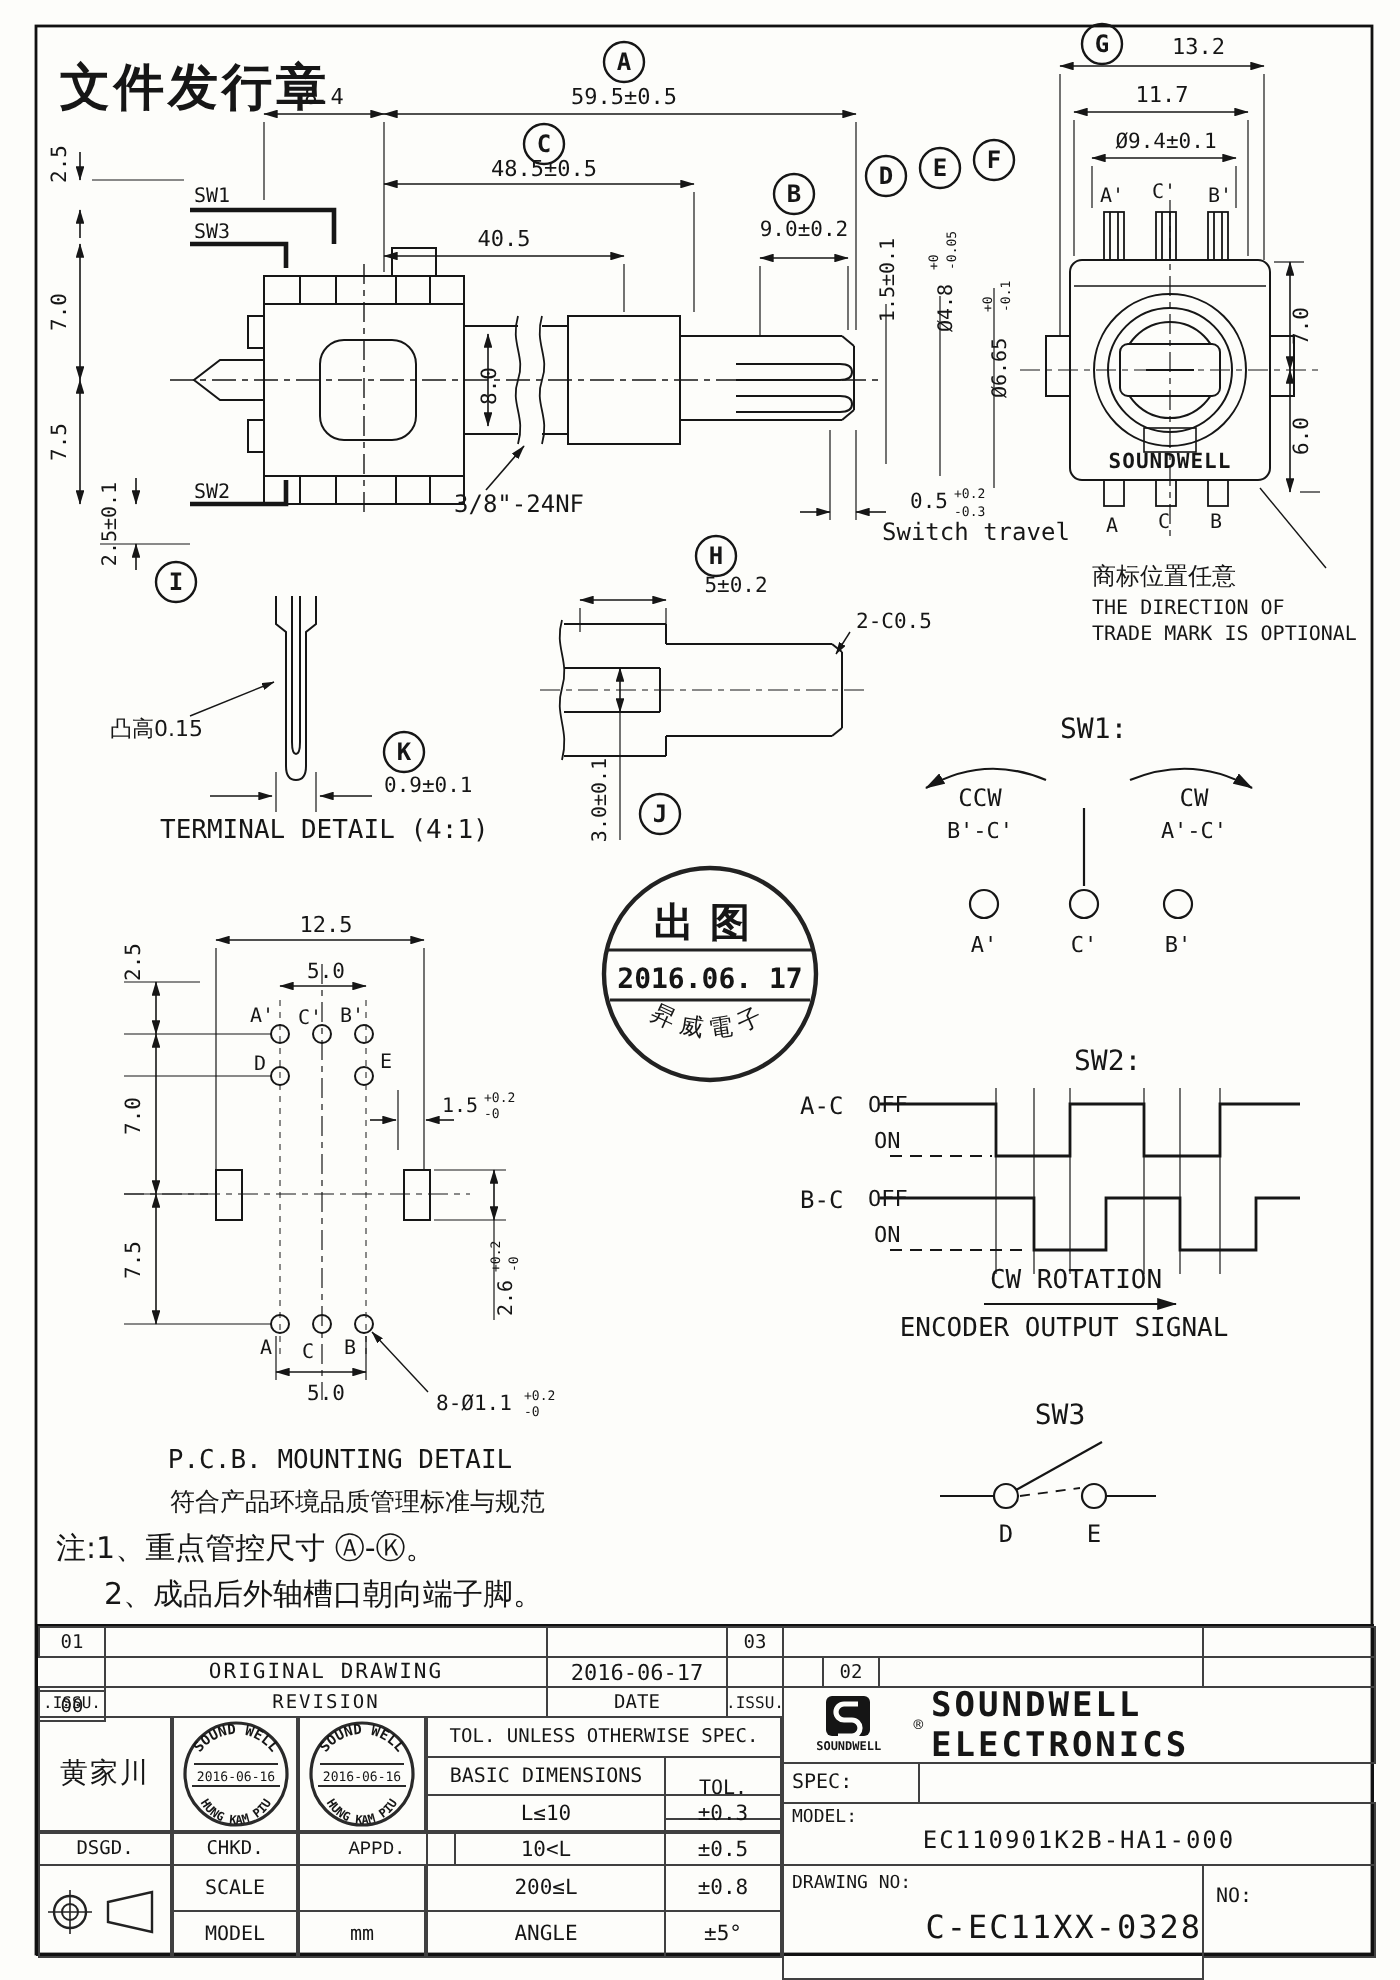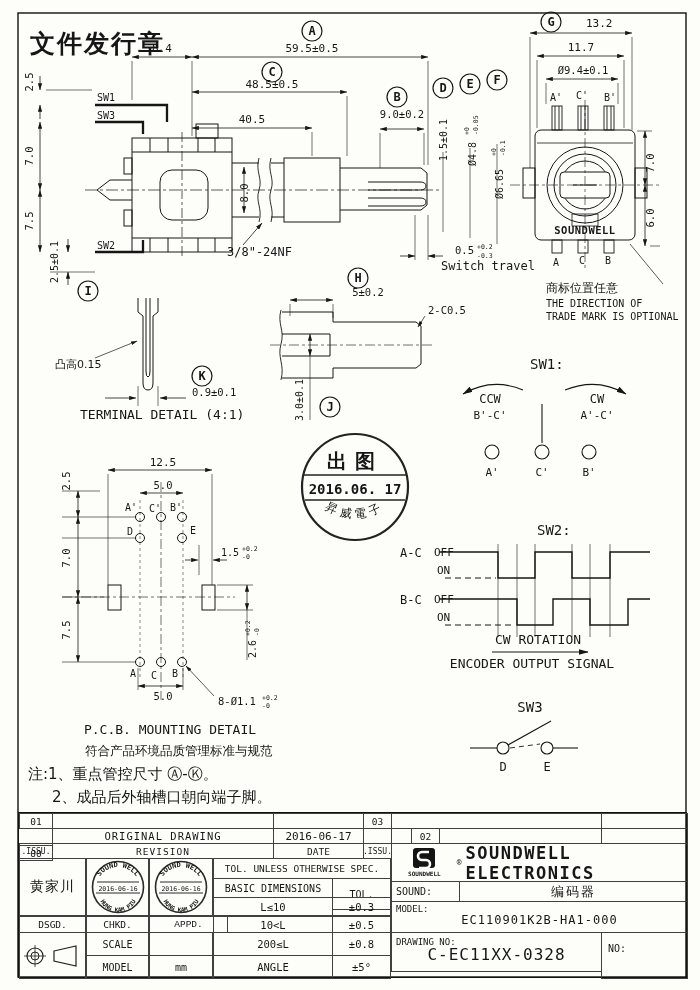--- a/index.html
+++ b/index.html
@@ -492,27 +492,26 @@
     <div style="width:72px;display:flex;flex-direction:column;align-items:center;">
       <svg width="24" height="22" viewBox="0 0 24 22">
         <rect x="1" y="0" width="22" height="20" rx="3" fill="#151515"></rect>
         <path d="M17 4 H10 a4 4 0 0 0 0 8 h4 a4 4 0 0 1 0 8 H7" fill="none" stroke="#fdfdfa" stroke-width="2.6"></path>
       </svg>
       <span class="lbl" style="font-size:6px;font-weight:bold;">SOUNDWELL</span>
     </div>
     <span class="lbl" style="font-size:8px;margin-right:4px;">®</span>
     <span class="lbl" style="font-size:17px;font-weight:bold;letter-spacing:1.5px;">SOUNDWELL ELECTRONICS</span>
   </div>
-  <div class="cell lbl" style="left:372px;top:68px;width:69px;height:21px;font-size:10px;justify-content:flex-start;padding-left:4px;">SOUND:</div>
-  <div class="cell cn" style="left:440px;top:68px;width:229px;height:21px;font-size:13px;letter-spacing:2px;">编码器</div>
+  <div class="cell lbl" style="left:372px;top:68px;width:69px;height:21px;font-size:10px;justify-content:flex-start;padding-left:4px;">SPEC:</div>
   <div class="cell" style="left:372px;top:88px;width:297px;height:32px;">
     <span class="lbl corner-label" style="left:4px;top:2px;font-size:9px;">MODEL:</span>
     <span class="lbl" style="font-size:12px;letter-spacing:1px;margin-top:6px;">EC110901K2B-HA1-000</span>
   </div>
-  <div class="cell" style="left:372px;top:119px;width:211px;height:40px;">
+  <div class="cell" style="left:372px;top:119px;width:211px;height:58px;justify-content:flex-end;">
     <span class="lbl corner-label" style="left:4px;top:4px;font-size:9px;">DRAWING NO:</span>
     <span class="lbl" style="font-size:16px;letter-spacing:1px;margin-top:4px;">C-EC11XX-0328</span>
   </div>
   <div class="cell" style="left:582px;top:119px;width:87px;height:47px;">
     <span class="lbl corner-label" style="left:6px;top:10px;font-size:10px;">NO:</span>
   </div>
 </div>
 
 </div>
 

